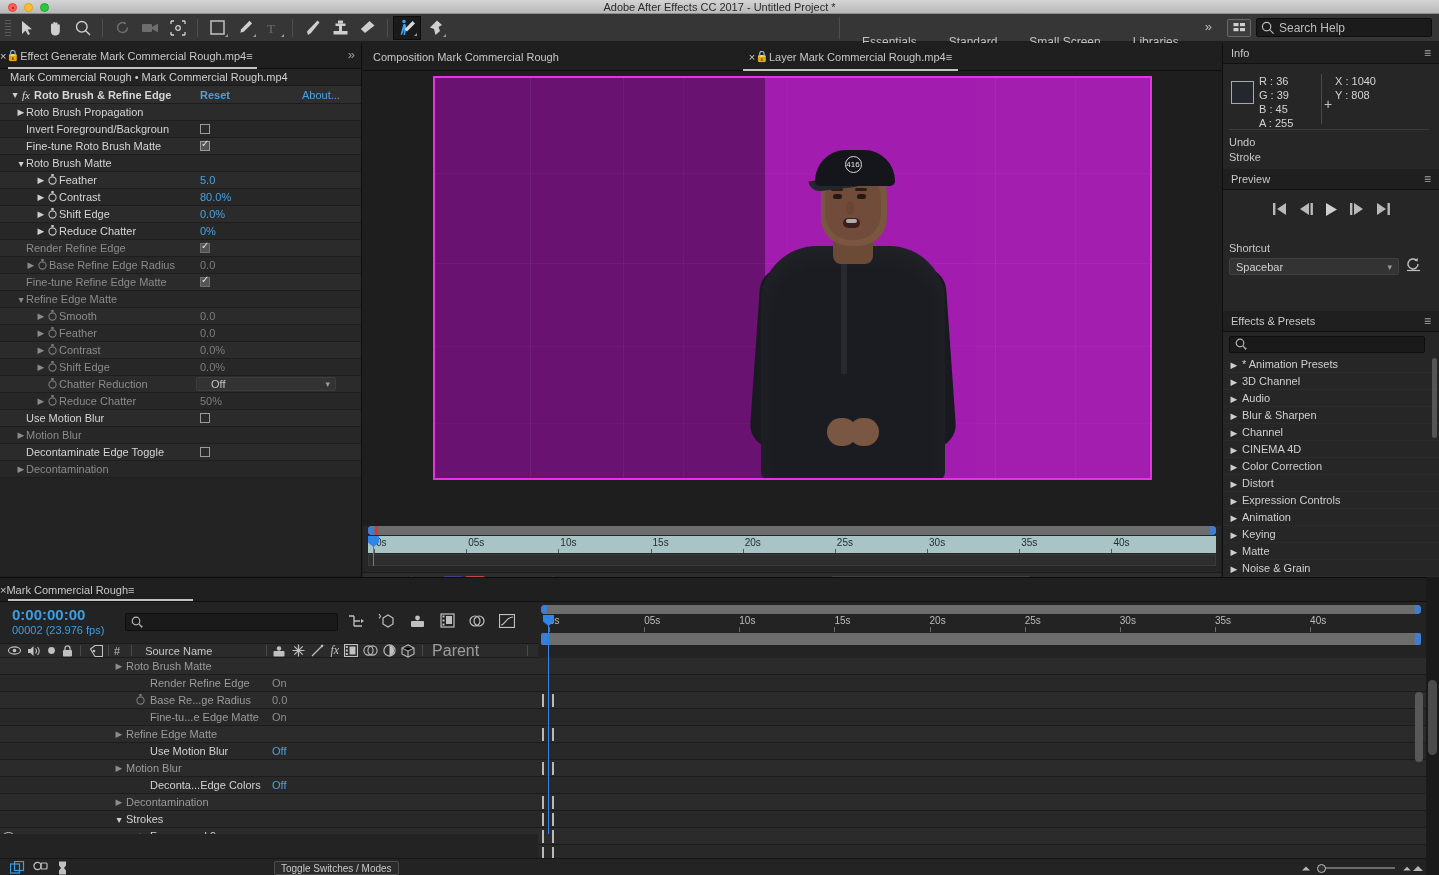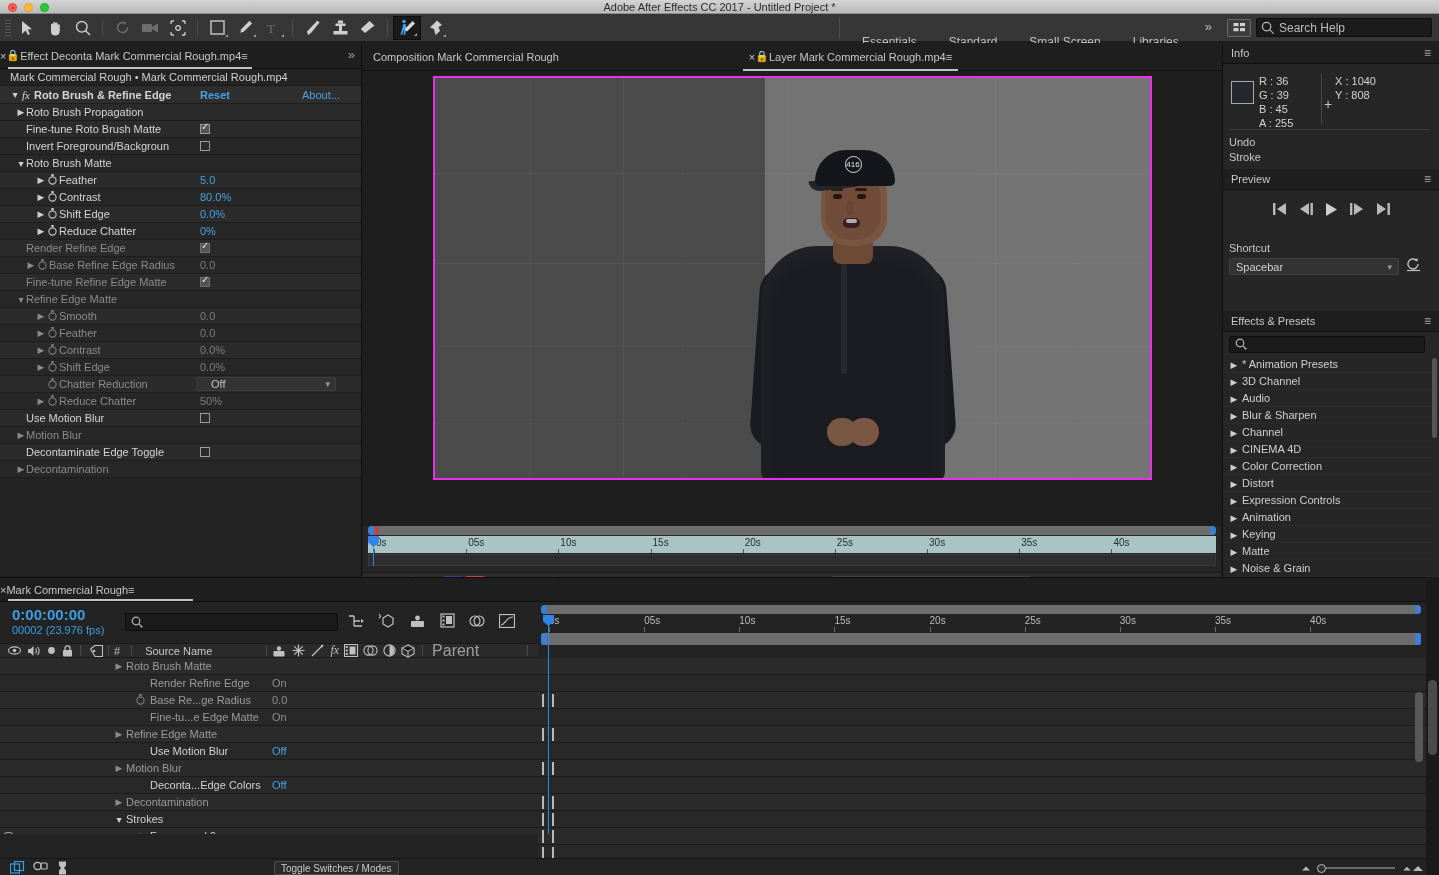--- a/index.html
+++ b/index.html
@@ -94,21 +94,21 @@
   
   #viewer{ left:363px; top:43px; width:858px; height:533px; background:#1c1c1c;}
   #v-tabrow{ height:28px; background:#1f1f1f; display:flex; align-items:center;
     border-bottom:1px solid #0f0f0f;}
   .vtab{ display:flex; align-items:center; height:28px; padding:0 10px; position:relative;}
   .vtab.active::after{ content:""; position:absolute; left:4px; right:4px; bottom:0; height:2px; background:#c2c2c2;}
   #v-stage{ position:absolute; left:0; top:28px; width:858px; height:455px; background:#1e1e1e;
     display:flex; align-items:flex-start; justify-content:center;}
   #v-frame{ position:relative; margin-top:5px; width:719px; height:404px;
     border:2px solid #e830e8; overflow:hidden; }
-  #photo{ position:absolute; inset:0; background:#737373;}
+  #photo{ position:absolute; inset:0; background:#a21caf;}
   .cloth{ position:absolute; background:rgba(255,255,255,0.018); }
   .clothv{ position:absolute; width:1px; background:rgba(255,255,255,0.05); }
   .clothh{ position:absolute; height:1px; background:rgba(255,255,255,0.04); }
   #subject{ position:absolute; left:318px; top:40px; width:200px; height:364px; }
   #torso{ position:absolute; left:8px; top:128px; width:184px; height:236px;
     background:#1b1c21; border-radius:56px 56px 10px 10px;
     box-shadow: inset 0 10px 28px rgba(255,255,255,0.035);}
   #torso::after{ content:""; position:absolute; left:80px; top:18px; width:6px; height:110px;
     background:rgba(255,255,255,0.06);}
   #neck{ position:absolute; left:80px; top:108px; width:40px; height:38px; background:#6b4a36;
@@ -408,21 +408,21 @@
   </div>
 </div>
 
 <div class="panel" id="effectctl">
   <div id="ec-tabrow">
     <div id="ec-tab">
       <span class="xbtn">×</span>
       <span class="swatch"></span>
       <span class="lock">🔒</span>
       <span class="lbl">
-        <span>Effect Deconta</span>
+        <span>Effect Generate</span>
         <span class="hi">Mark Commercial Rough.mp4</span>
       </span>
       <span class="menu">≡</span>
     </div>
     <div id="ec-chev">»</div>
   </div>
   <div id="ec-sub">Mark Commercial Rough • Mark Commercial Rough.mp4</div>
 
   <div class="ec-row ec-head" style="height:18px">
     <span class="tw" style="margin-left:10px">▼</span>
@@ -431,29 +431,29 @@
     <span id="ec-reset">Reset</span>
     <span id="ec-about">About...</span>
   </div>
 
   <div id="ec-list">
       <div class="ec-row">
         <span style="display:inline-block;width:16px"></span>
         <span class="tw">▶</span>
         <span class="ec-name">Roto Brush Propagation</span>
       </div>
+      <div class="ec-row alt">
+        <span style="display:inline-block;width:26px"></span>
+        <span class="ec-name">Invert Foreground/Backgroun</span>
+        <span class="chk"></span>
+      </div>
       <div class="ec-row">
         <span style="display:inline-block;width:26px"></span>
         <span class="ec-name">Fine-tune Roto Brush Matte</span>
         <span class="chk on"></span>
-      </div>
-      <div class="ec-row alt">
-        <span style="display:inline-block;width:26px"></span>
-        <span class="ec-name">Invert Foreground/Backgroun</span>
-        <span class="chk"></span>
       </div>
       <div class="ec-row alt">
         <span style="display:inline-block;width:16px"></span>
         <span class="tw">▼</span>
         <span class="ec-name">Roto Brush Matte</span>
       </div>
       <div class="ec-row">
         <span style="display:inline-block;width:36px"></span>
         <span class="tw">▶</span>
         <span class="stopw"><svg width="9" height="11" viewBox="0 0 9 11">

